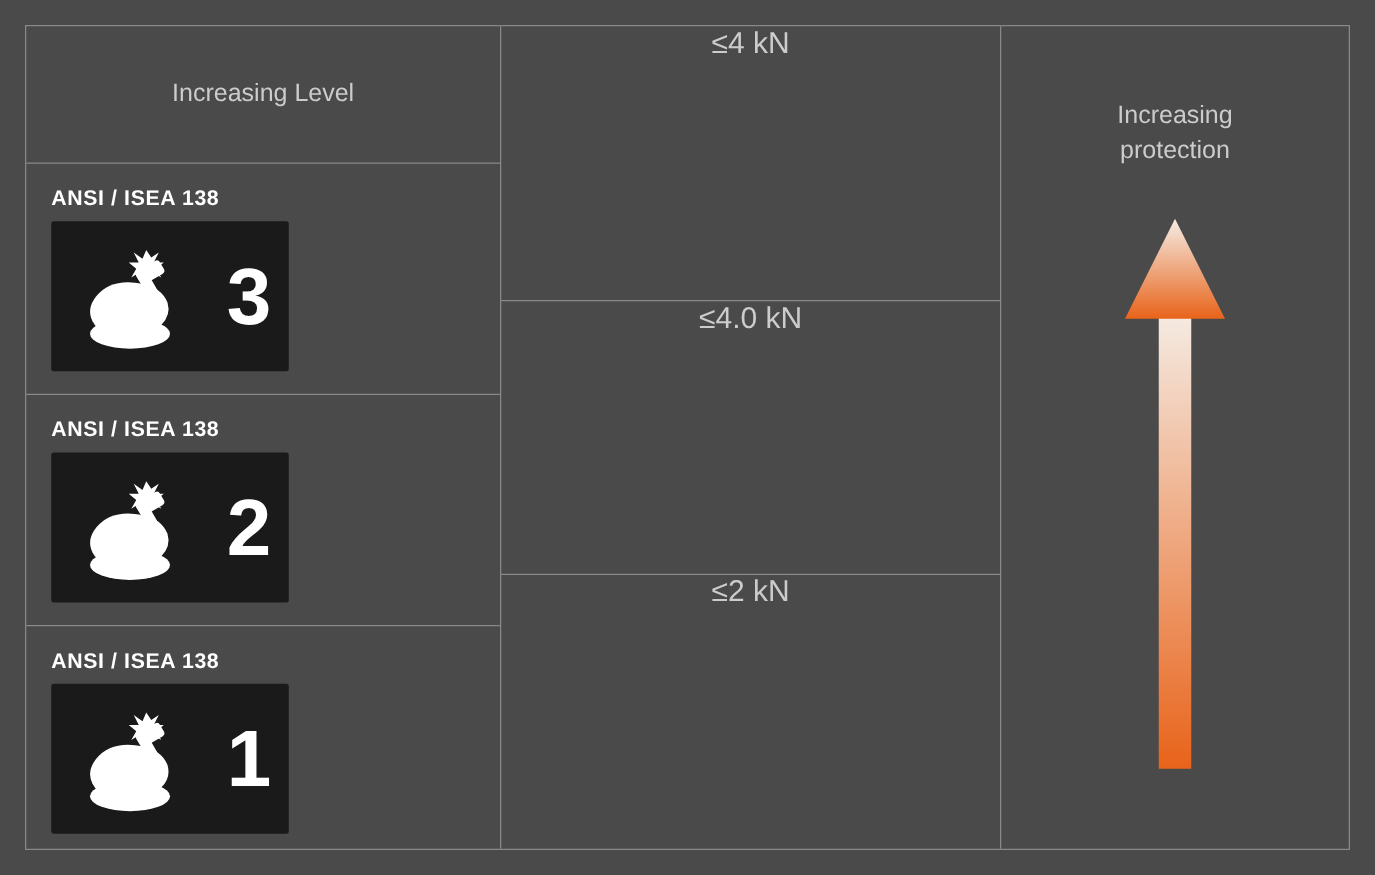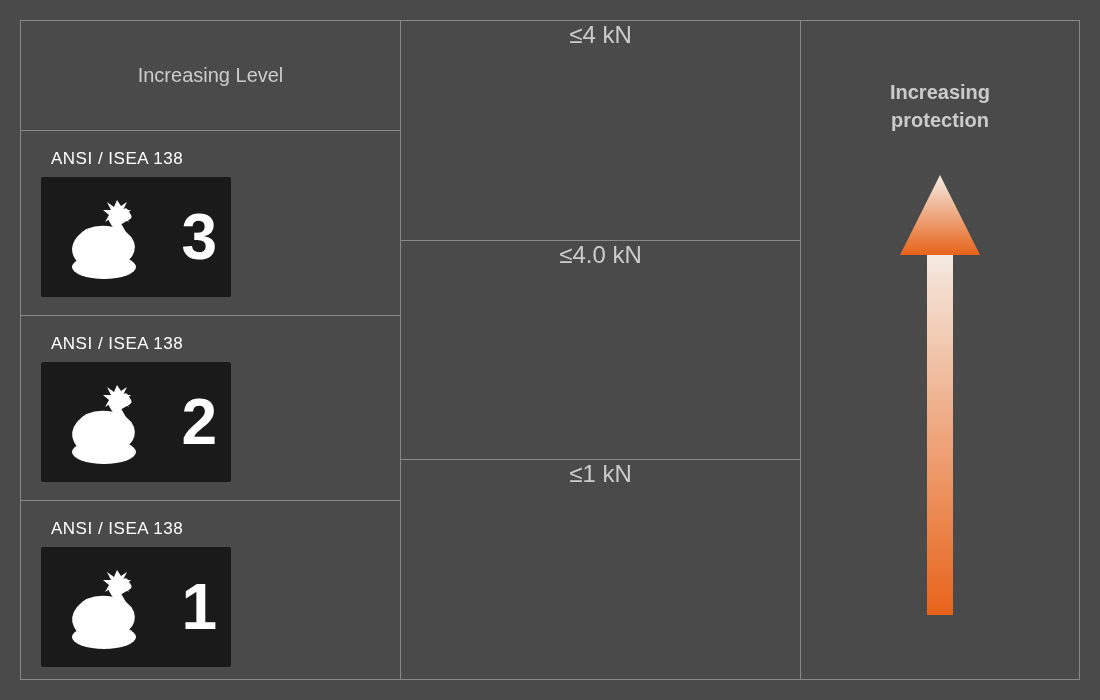--- a/index.html
+++ b/index.html
@@ -37,21 +37,20 @@
       border-right: 1.5px solid #888;
     }
 
     .right-section {
       flex: 1;
       display: flex;
       flex-direction: column;
       align-items: center;
       justify-content: flex-start;
       padding-top: 30px;
-      font-weight: bold;
     }
 
     .header-cell {
       border-bottom: 1.5px solid #888;
       display: flex;
       align-items: center;
       justify-content: center;
       color: #ccc;
       font-size: 20px;
       text-align: center;
@@ -85,23 +84,22 @@
       font-size: 24px;
     }
 
     .middle-data-row:last-child {
       border-bottom: none;
     }
 
     .ansi-label {
       color: #fff;
       font-size: 17px;
-      font-weight: normal;
+      font-weight: bold;
       letter-spacing: 0.5px;
-      margin-left: 10px;
     }
 
     .icon-box {
       width: 190px;
       height: 120px;
       background-color: #1a1a1a;
       display: flex;
       align-items: center;
       justify-content: space-between;
       padding: 10px 14px;
@@ -227,21 +225,21 @@
   </div>
 
   <div class="middle-section">
     <div class="middle-data-row">
       <span>≤4 kN</span>
     </div>
     <div class="middle-data-row">
       <span>≤4.0 kN</span>
     </div>
     <div class="middle-data-row" style="border-bottom:none;">
-      <span>≤1 kN</span>
+      <span>≤2 kN</span>
     </div>
   </div>
 
   <div class="right-section">
     <div class="right-header">
       <span>Increasing</span>
       <span>protection</span>
     </div>
     <div class="arrow-container">
       <svg class="arrow-svg" viewBox="0 0 80 480">

